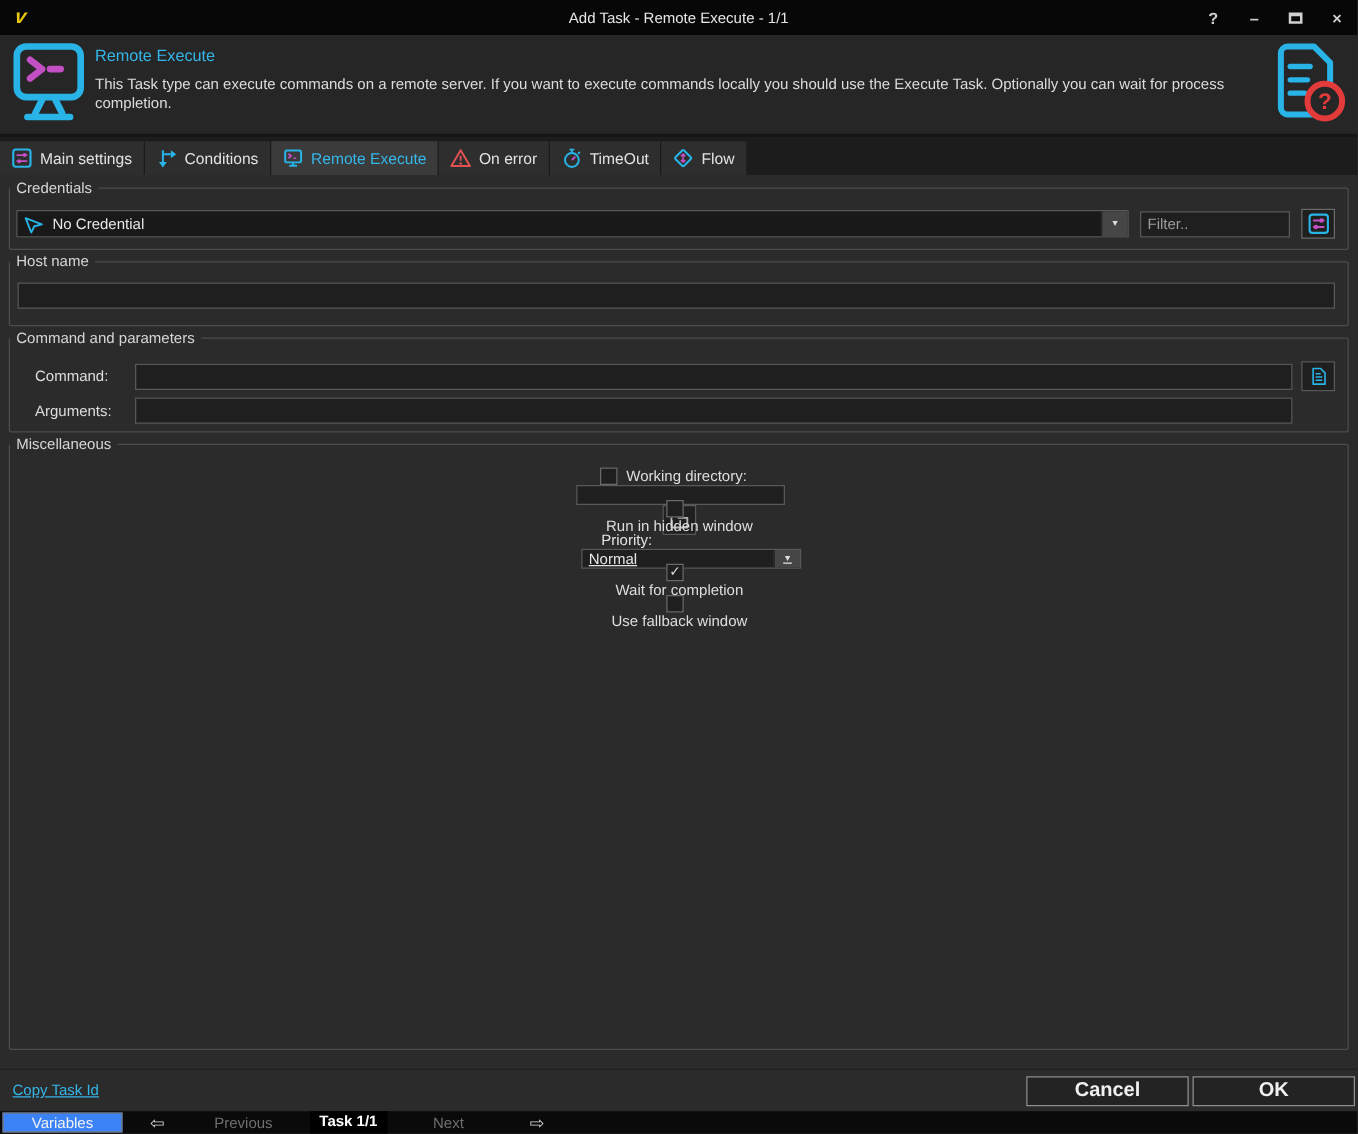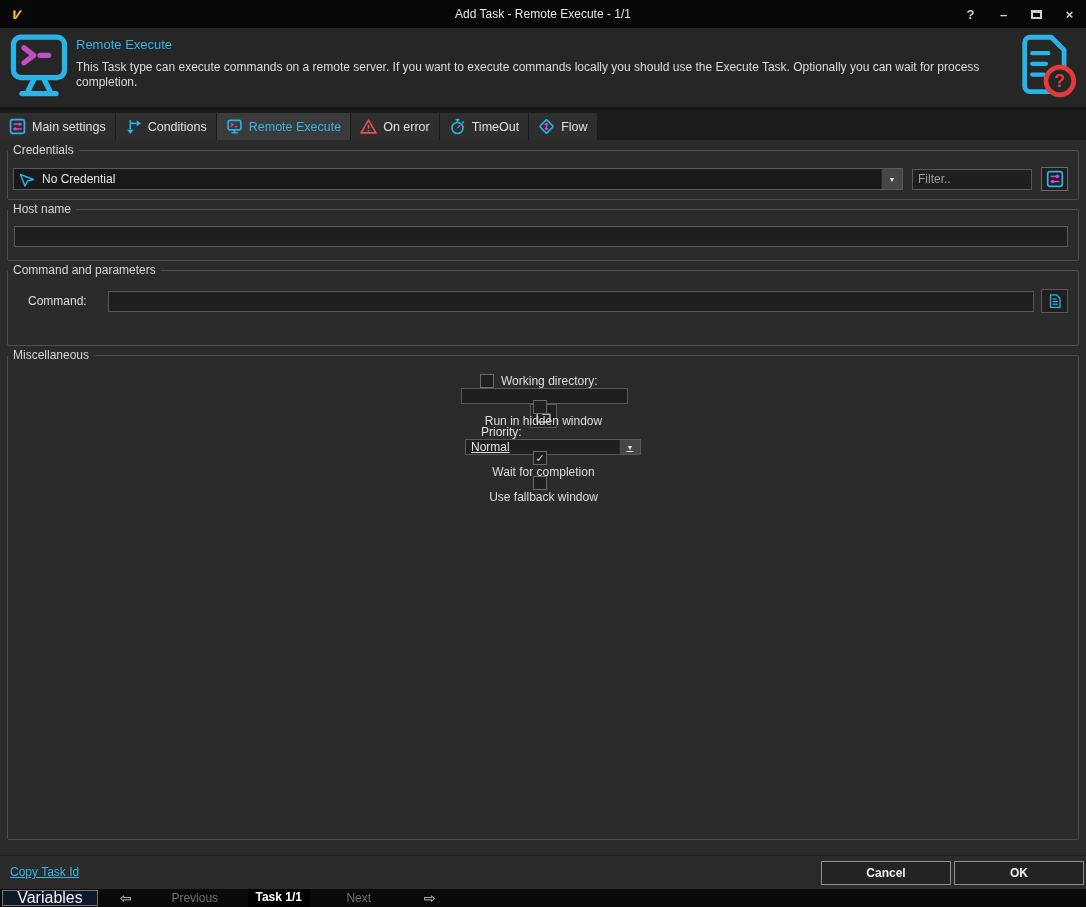--- a/index.html
+++ b/index.html
@@ -116,34 +116,34 @@
     position:absolute; left:0; right:0; bottom:18px; height:34px;
     background:#2b2b2b; border-top:1px solid #202020;
   }
   .link {
     position:absolute; left:10px; top:9px; color:#35b6e9;
     text-decoration:underline; font-size:12px; cursor:pointer;
   }
   .dlg-btn {
     position:absolute; top:5px; height:24px; width:130px;
     background:#232323; border:1px solid #8f8f8f; color:#f0f0f0;
-    font-weight:bold; font-size:12px; text-align:center; line-height:22px;
+    font-weight:bold; font-size:16px; text-align:center; line-height:22px;
     cursor:default;
   }
   .btn-cancel { right:135px; }
   .btn-ok { right:2px; }
   
   .statusbar {
     position:absolute; left:0; right:0; bottom:0; height:18px;
     background:#0a0a0a; display:flex; align-items:center; color:#cfcfcf;
   }
   .sb-variables {
     margin-left:2px; width:96px; height:16px; border:1px solid #777;
-    background:#0f172a; color:#f2f2f2; text-align:center; line-height:14px;
-    font-size:16px;
+    background:#3b82f6; color:#f2f2f2; text-align:center; line-height:14px;
+    font-size:12px;
   }
   .sb-arrow { font-size:14px; color:#d5d5d5; line-height:1; }
   .sb-arrow.left { margin-left:22px; }
   .sb-arrow.right { margin-left:30px; }
   .sb-prev { margin-left:28px; color:#6f6f6f; width:70px; text-align:center; }
   .sb-task {
     margin-left:18px; width:62px; height:18px; background:#000;
     color:#fff; font-weight:bold; text-align:center; line-height:17px;
   }
   .sb-next { margin-left:14px; color:#6f6f6f; width:70px; text-align:center; }
@@ -290,20 +290,25 @@
         <span class="icon-btn">
           <svg width="16" height="16" viewBox="0 0 16 16">
             <path d="M3.5 1.8 h6 l3.5 3.5 v9 h-9.5 z" fill="none" stroke="#29b4e8" stroke-width="1.3" stroke-linejoin="round"></path>
             <line x1="5.5" y1="6" x2="9.5" y2="6" stroke="#29b4e8" stroke-width="1.2"></line>
             <line x1="5.5" y1="8.6" x2="10.8" y2="8.6" stroke="#29b4e8" stroke-width="1.2"></line>
             <line x1="5.5" y1="11.2" x2="10.8" y2="11.2" stroke="#29b4e8" stroke-width="1.2"></line>
           </svg>
         </span>
       </span>
     </div>
+    <div class="hrow cmd-row">
+      <span class="label-col">Arguments:</span>
+      <input class="textbox" style="flex: 1 1 auto;" value="">
+      <span class="side-col"></span>
+    </div>
   </div>
 
   <div class="groupbox gb-misc">
     <span class="legend">Miscellaneous</span>
 
     <div class="misc-row">
       <span class="misc-labelcol">
         <span class="checkbox">
             <span class="mark">✓</span>
           </span>

